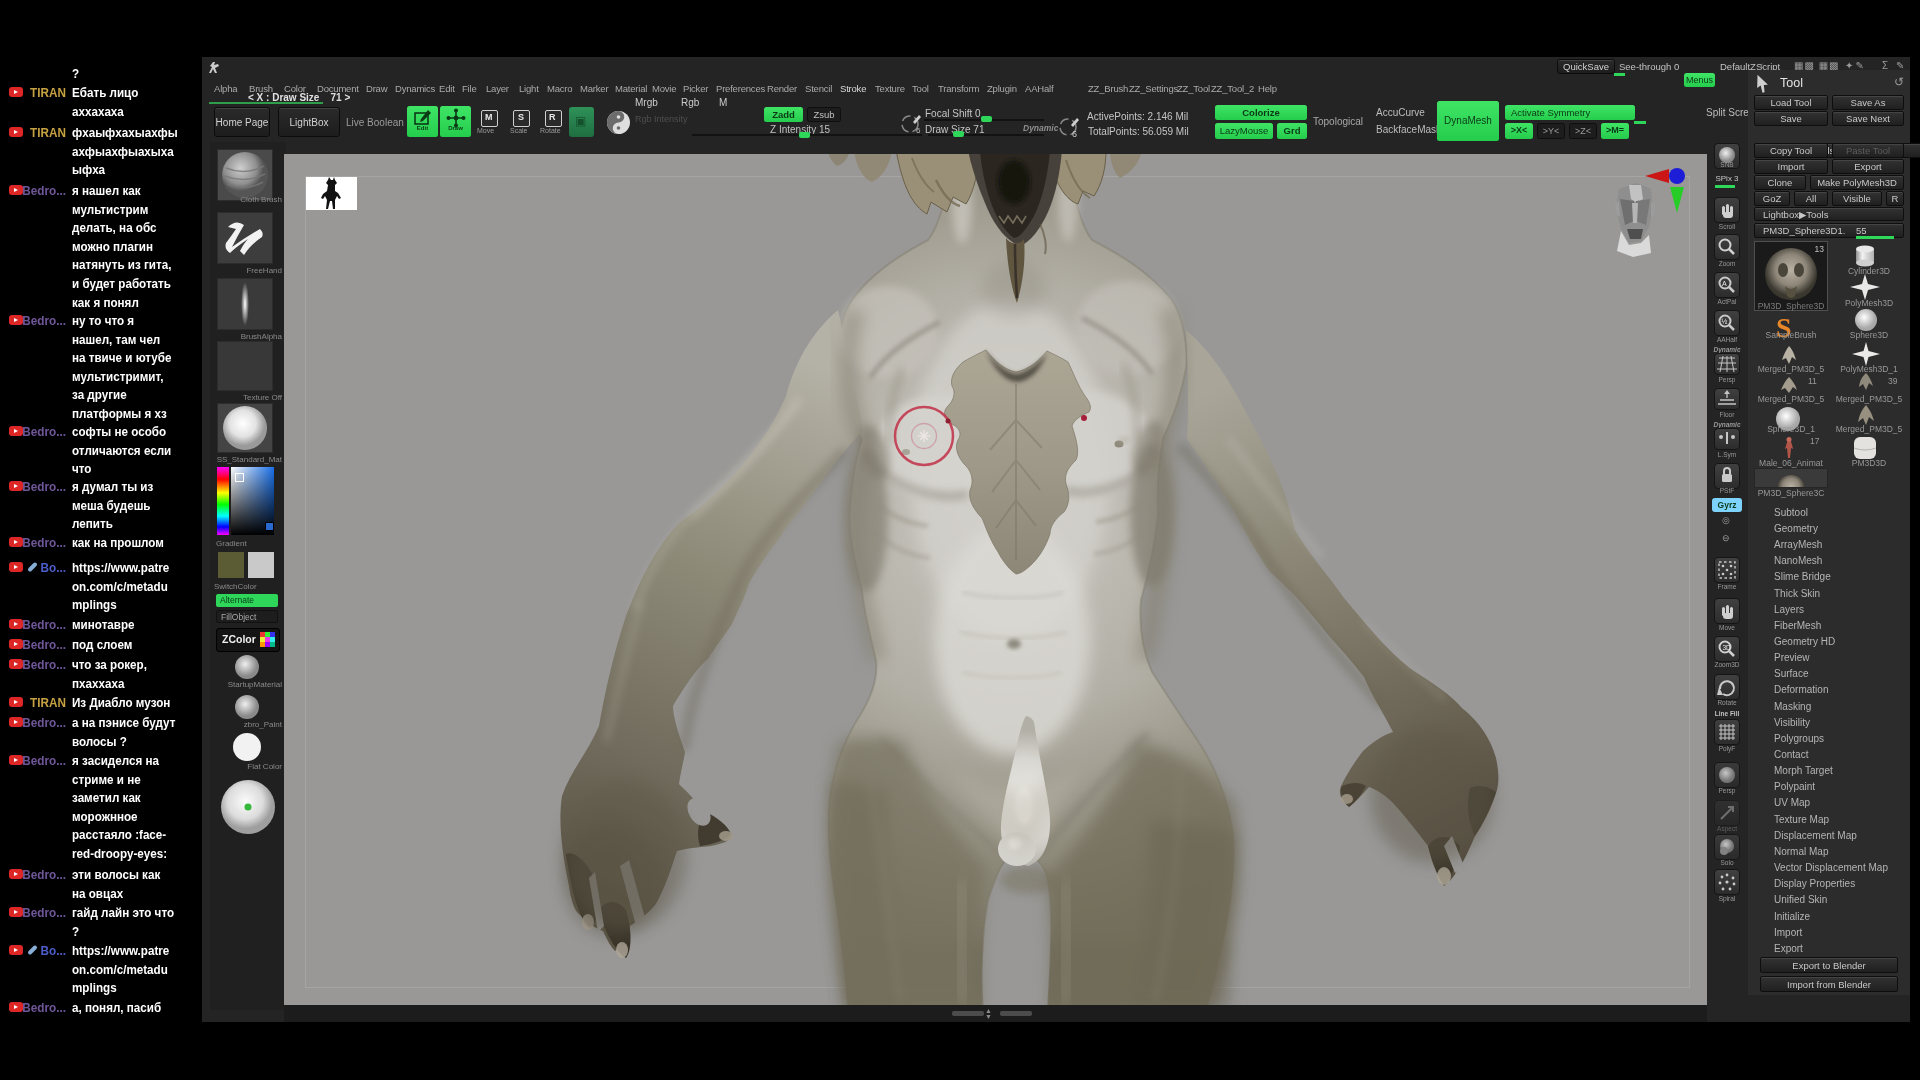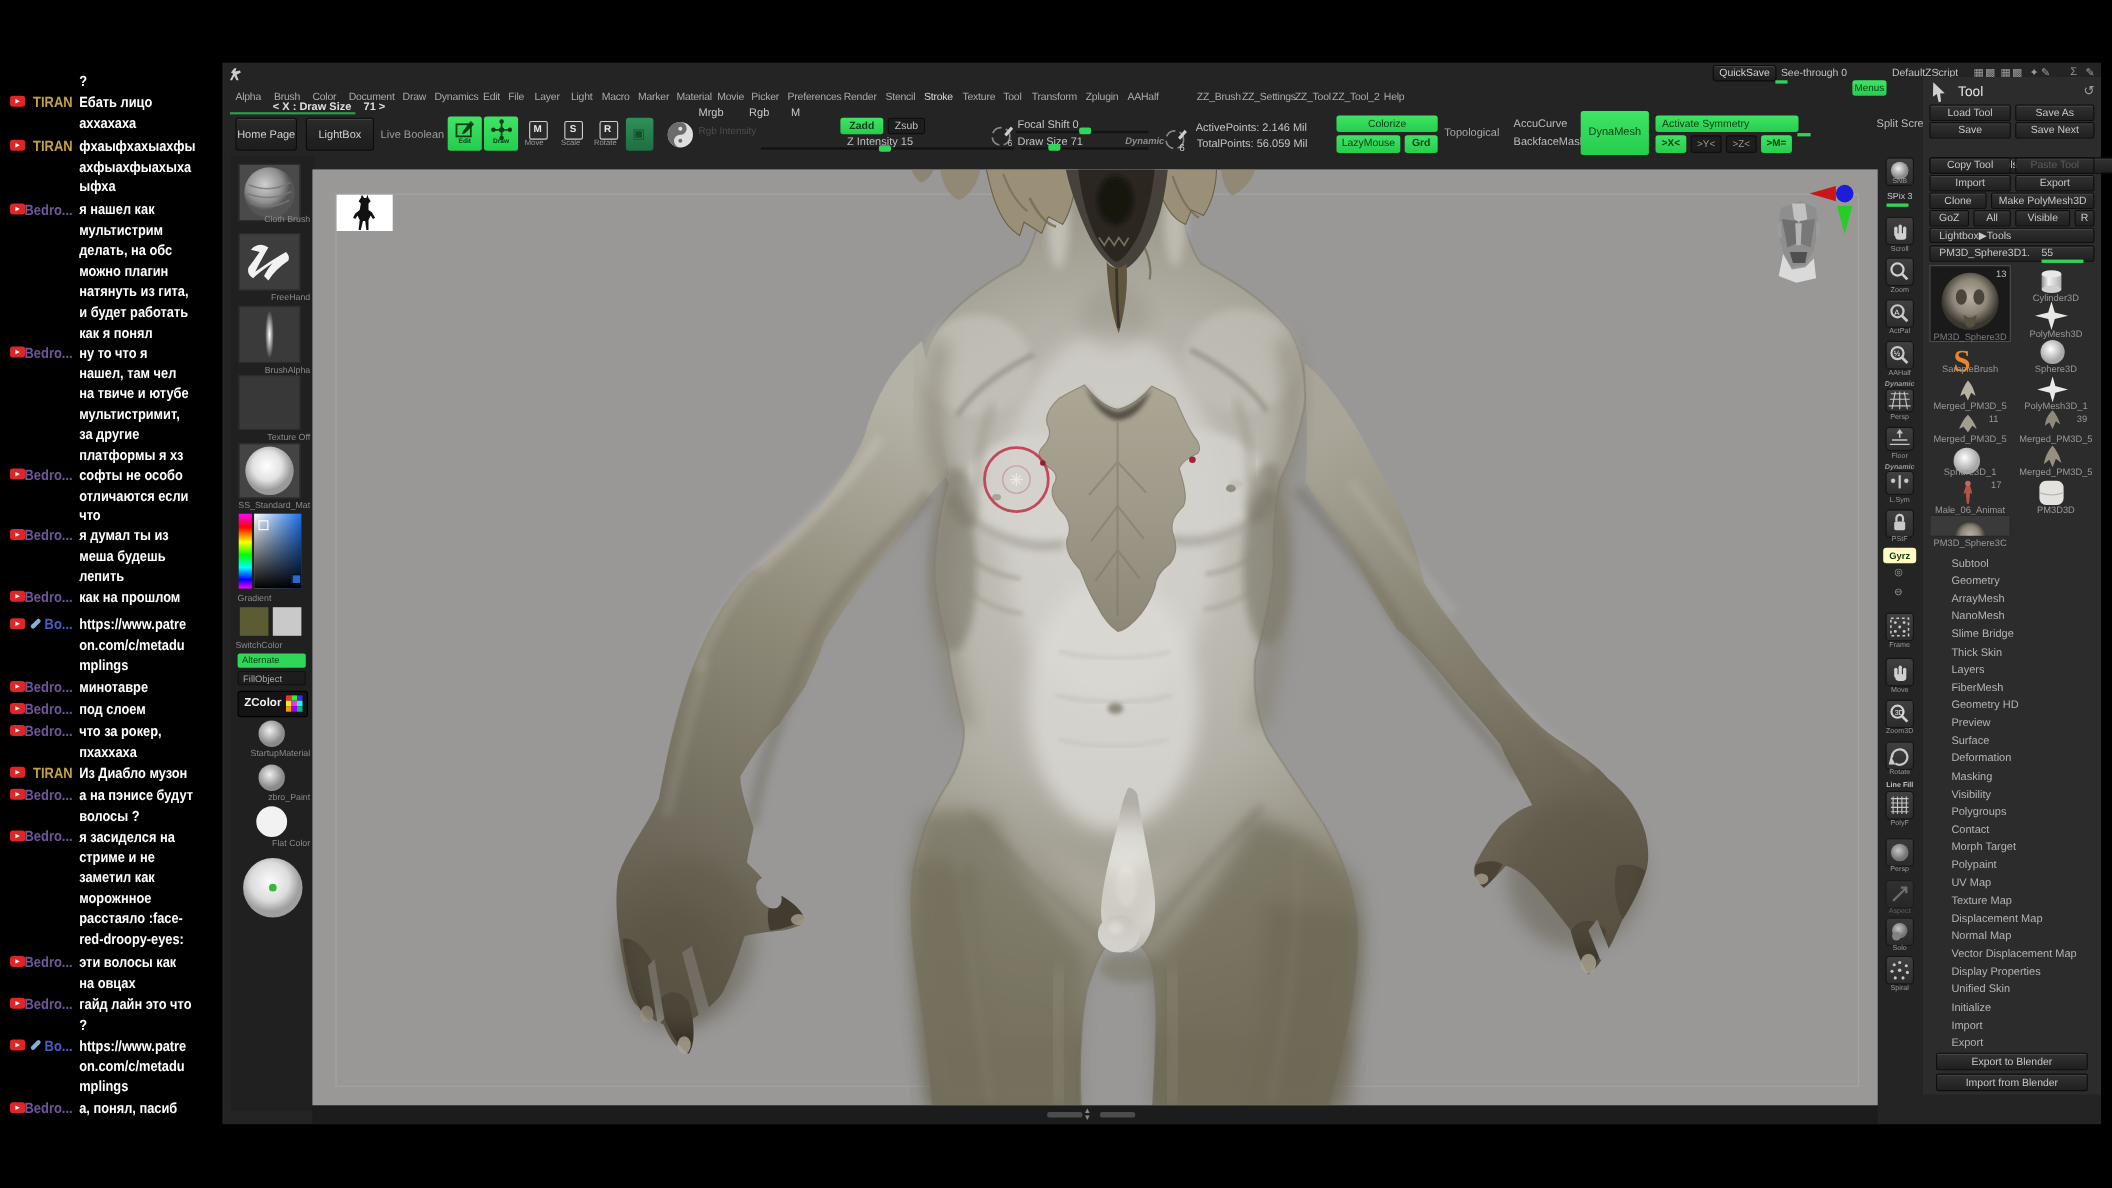--- a/index.html
+++ b/index.html
@@ -256,21 +256,21 @@
   <div class="track" style="left:726px;top:77px;width:116px"></div>
   <div class="knob" style="left:751px;top:74px"></div>
   <span class="lbl" style="left:821px;top:66px;font-size:8.5px;font-weight:bold;font-style:italic;color:#8e8e8e">Dynamic</span>
   <svg class="abs" style="left:856px;top:58px" width="23" height="23" viewBox="0 0 23 23">
       <circle cx="10" cy="12" r="8" fill="none" stroke="#888" stroke-width="1.5" stroke-dasharray="10 4"></circle>
       <path d="M13 10 L19 3 L21 5 L15 12 Z" fill="#cfcfcf"></path>
       <text x="14" y="22" font-size="9" fill="#ccc">6</text>
     </svg>
   <span class="lbl" style="left:885px;top:54px;font-size:10px;color:#c5c5c5">ActivePoints: 2.146 Mil</span>
   <span class="lbl" style="left:886px;top:69px;font-size:10px;color:#c5c5c5">TotalPoints: 56.059 Mil</span>
-  <div class="gbtn" style="left:1013px;top:48px;width:92px;height:15px;font-size:9.5px;line-height:15px;font-weight:normal">Colorize</div>
+  <div class="gbtn" style="left:1013px;top:48px;width:92px;height:15px;font-size:9.5px;line-height:15px;font-weight:bold">Colorize</div>
   <div class="gbtn" style="left:1013px;top:66px;width:58px;height:16px;font-size:9.5px;line-height:15px;font-weight:normal">LazyMouse</div>
   <div class="gbtn" style="left:1075px;top:66px;width:30px;height:16px;font-size:9.5px;line-height:15px;font-weight:bold">Grd</div>
   <span class="lbl" style="left:1111px;top:59px;font-size:10px;color:#a8a8a8">Topological</span>
   <span class="lbl" style="left:1174px;top:50px;font-size:10px;color:#bdbdbd">AccuCurve</span>
   <span class="lbl" style="left:1174px;top:67px;font-size:10px;color:#bdbdbd">BackfaceMask</span>
   <div class="gbtn" style="left:1235px;top:44px;width:62px;height:40px;font-size:10px;line-height:40px;font-weight:normal">DynaMesh</div>
   <div class="gbtn" style="left:1303px;top:48px;width:130px;height:15px;font-size:9.5px;line-height:15px;font-weight:normal;text-align:left;padding-left:6px">Activate Symmetry</div>
   <div class="gbtn" style="left:1303px;top:66px;width:28px;height:16px;font-size:9px;line-height:15px">&gt;X&lt;</div>
   <div class="dbtn" style="left:1335px;top:66px;width:28px;height:16px;font-size:9px;line-height:15px">&gt;Y&lt;</div>
   <div class="dbtn" style="left:1367px;top:66px;width:28px;height:16px;font-size:9px;line-height:15px">&gt;Z&lt;</div>
@@ -693,21 +693,21 @@
           <circle cx="18" cy="8" r="2"></circle>
           <rect x="11" y="3" width="2" height="12"></rect>
         </g>
       </svg></div>
   <span class="sqlbl" style="top:394px">L.Sym</span>
   <div class="sq" style="top:406px"><svg width="24" height="24" viewBox="0 0 24 24">
         <rect x="7" y="10" width="10" height="8" rx="1.5" fill="#c9c9c9"></rect>
         <path d="M9 10 V7 a3 3 0 0 1 6 0 V10" fill="none" stroke="#c9c9c9" stroke-width="2"></path>
       </svg></div>
   <span class="sqlbl" style="top:430px">PStF</span>
-  <div class="abs" style="left:1510px;top:441px;width:30px;height:14px;background:#fef9c3;border-radius:3px;font-size:8.5px;color:#0b3a16;text-align:center;line-height:14px;font-weight:bold">Gyrz</div>
+  <div class="abs" style="left:1510px;top:441px;width:30px;height:14px;background:#7dd3fc;border-radius:3px;font-size:8.5px;color:#0b3a16;text-align:center;line-height:14px;font-weight:bold">Gyrz</div>
   <span class="abs" style="left:1520px;top:458px;font-size:9px;color:#9a9a9a">◎</span>
   <span class="abs" style="left:1520px;top:476px;font-size:9px;color:#9a9a9a">⊖</span>
   <div class="sq" style="top:500px"><svg width="24" height="24" viewBox="0 0 24 24">
         <g fill="none" stroke="#c9c9c9" stroke-width="1.4" stroke-dasharray="2.5 2.5">
           <rect x="4" y="4" width="16" height="16"></rect>
         </g>
         <g fill="#c9c9c9">
           <circle cx="8" cy="8" r="1.3"></circle>
           <circle cx="16" cy="8" r="1.3"></circle>
           <circle cx="8" cy="16" r="1.3"></circle>

